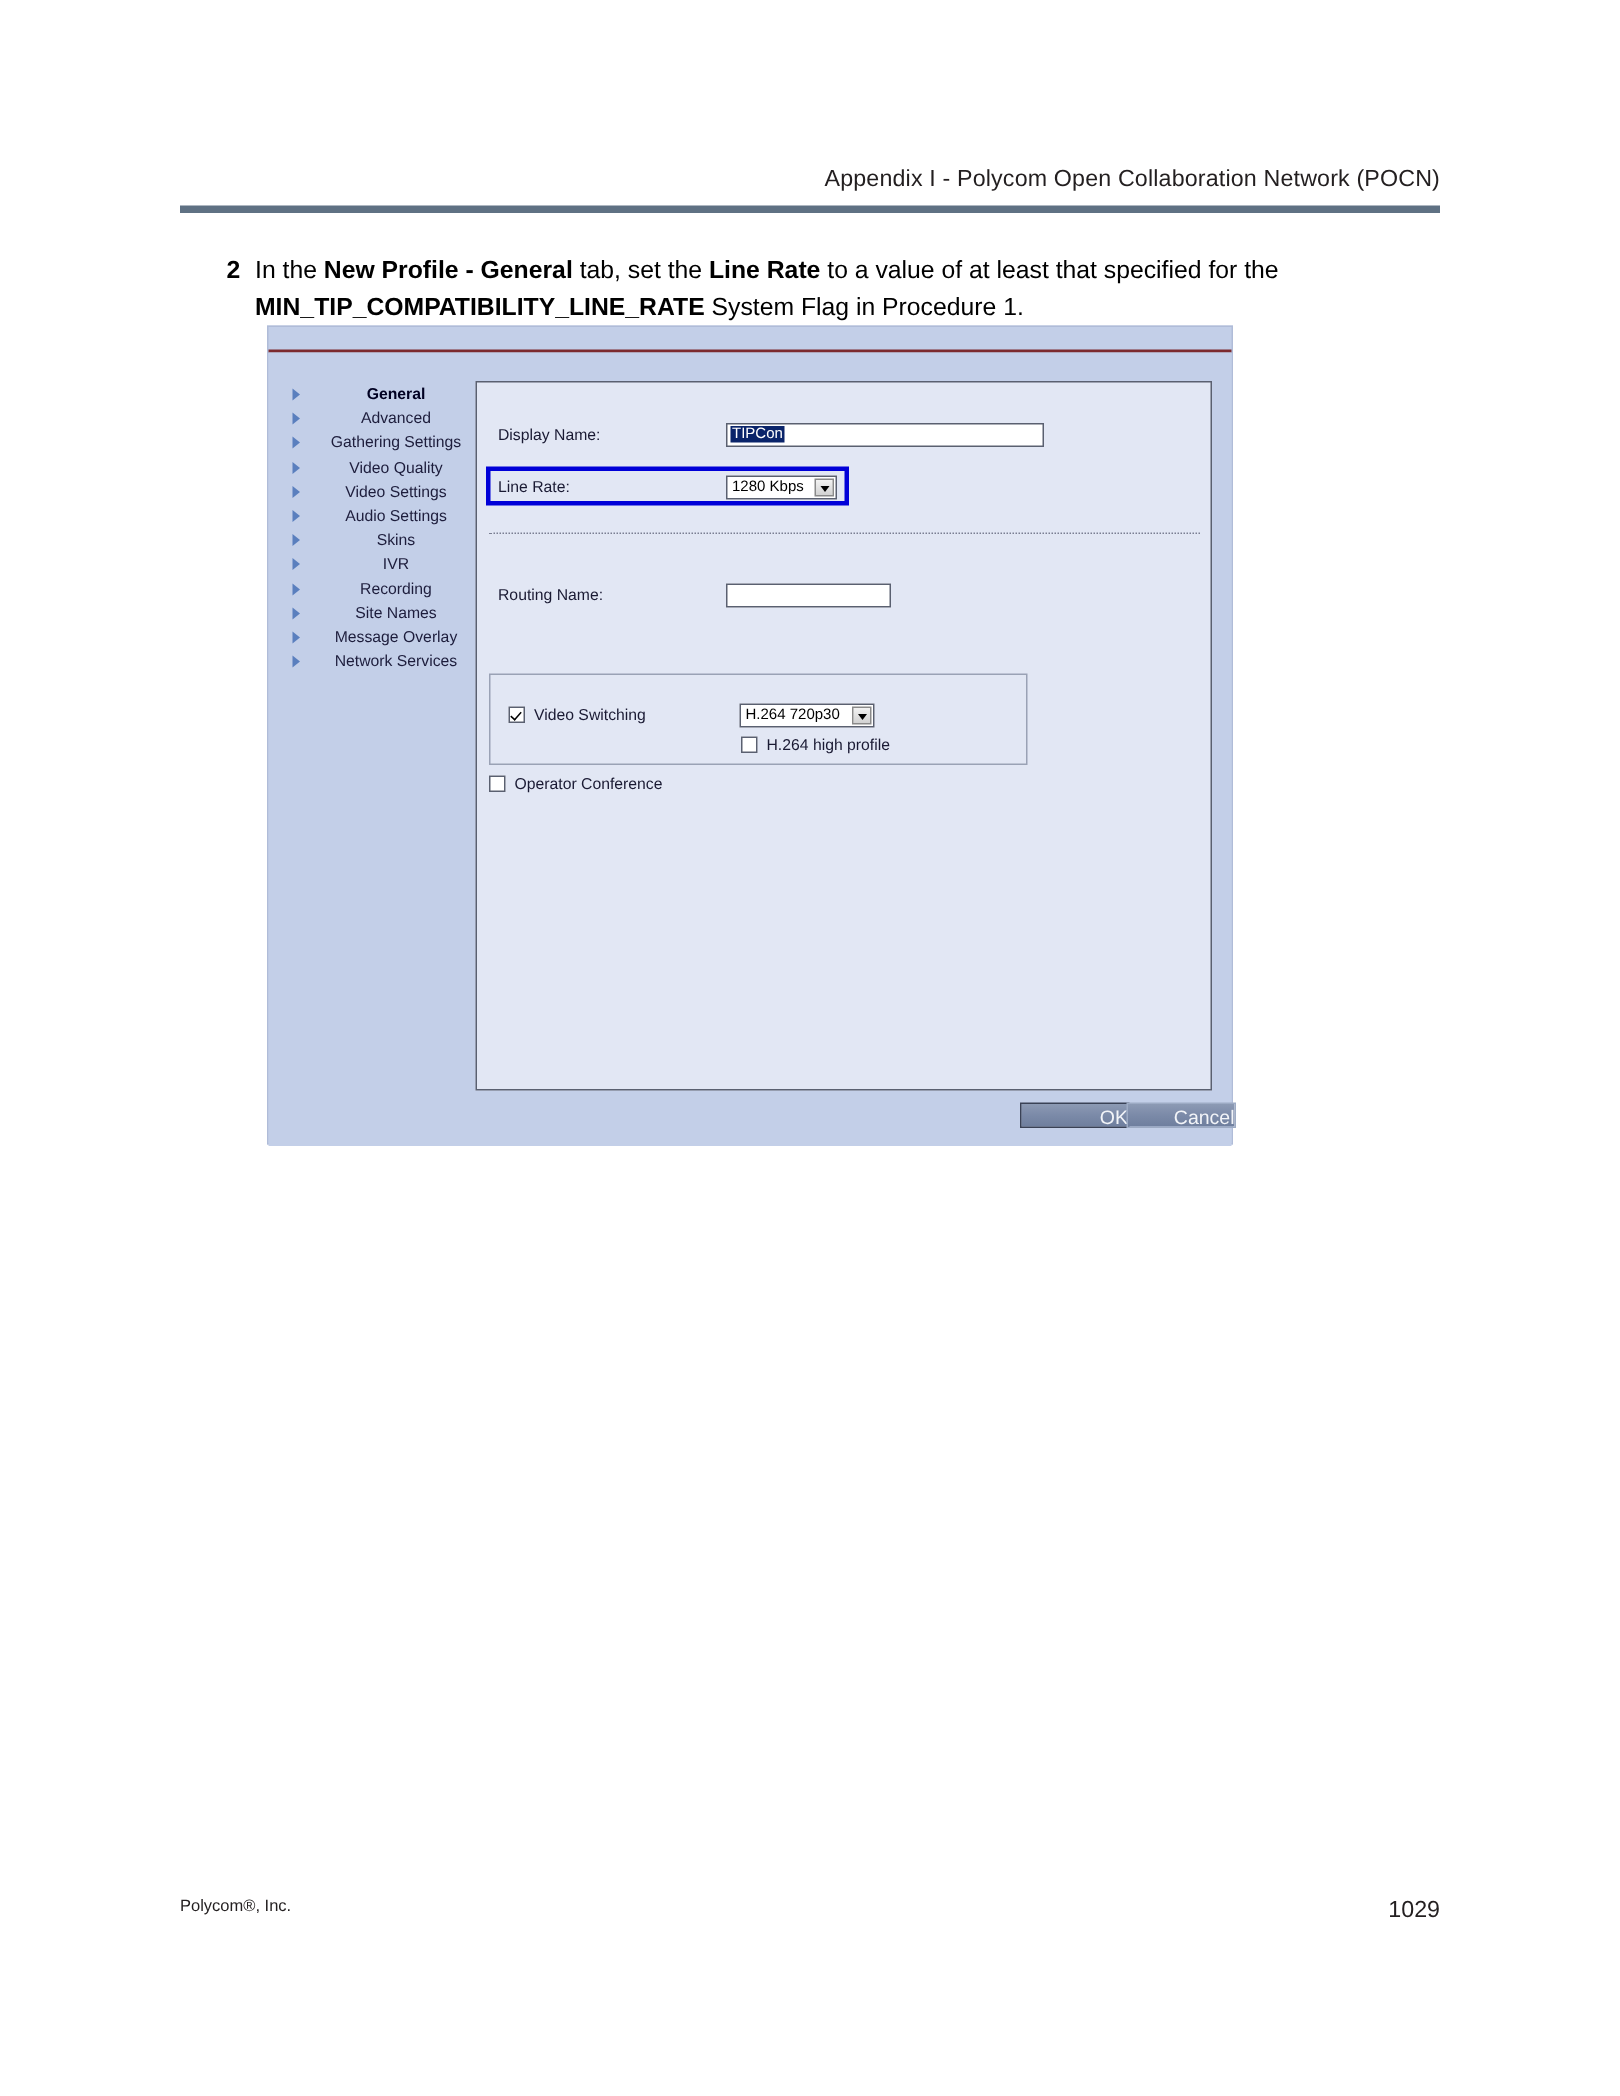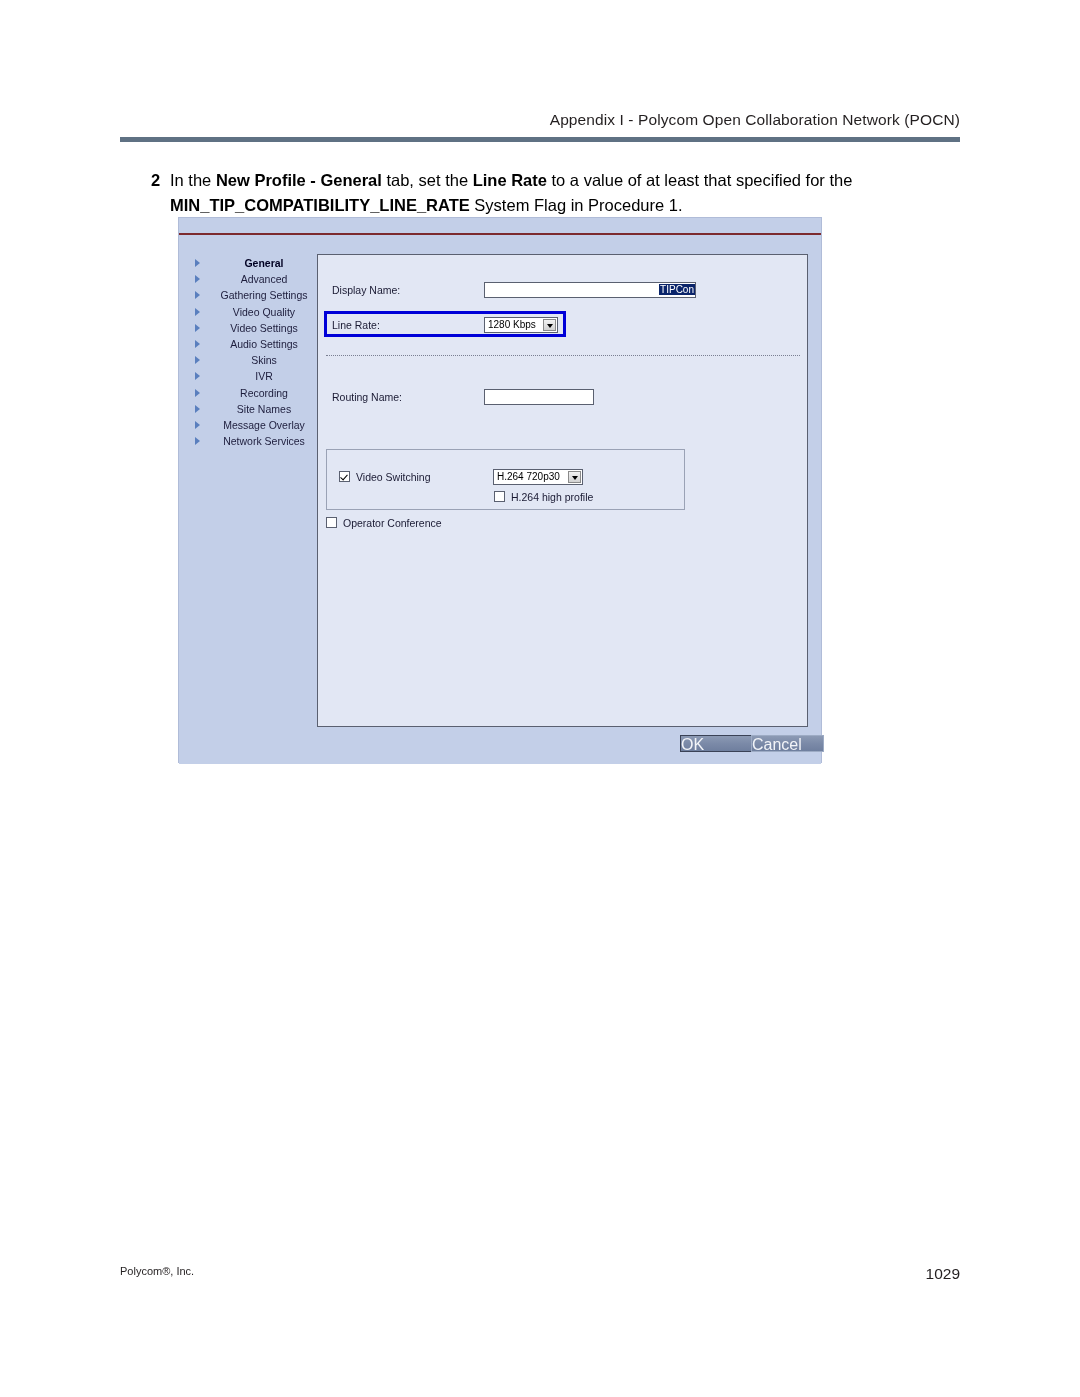--- a/index.html
+++ b/index.html
@@ -307,23 +307,23 @@
     color: #1a1a33;
     white-space: nowrap;
     line-height: 12px;
   }
 
   
   .btn {
     position: absolute;
     height: 17px;
     width: 73px;
-    font-size: 16px;
+    font-size: 13px;
     color: #f2f4f8;
-    text-align: left;
+    text-align: right;
     line-height: 17px;
     background: linear-gradient(to bottom, #8c9ab4 0%, #7b8aa8 50%, #6f7f9e 100%);
     border: 1px solid #9dabc4;
     box-sizing: border-box;
   }
   .btn.primary {
     border: 1px solid #3a4256;
   }
 </style>
 </head>
@@ -393,21 +393,21 @@
       <div class="nav-item">
         <span class="nav-arrow"></span>
         <span>Network Services</span>
       </div>
     </div>
 
     <div class="content">
 
       <div class="field-row" style="left:14px; top:27px; width:460px;">
         <span class="field-label">Display Name:</span>
-        <div class="textbox" style="left:152px; top:0; width:212px;text-align:right;"><span class="sel">TIPCon</span></div>
+        <div class="textbox" style="left:152px; top:0; width:212px;"><span class="sel">TIPCon</span></div>
       </div>
 
       <div class="field-row" style="left:14px; top:62px; width:300px;">
         <span class="field-label">Line Rate:</span>
         <div class="combo" style="left:152px; top:0; width:74px;">
           <span>1280 Kbps</span>
           <span class="combo-arrow"></span>
         </div>
       </div>
       <div class="callout"></div>

